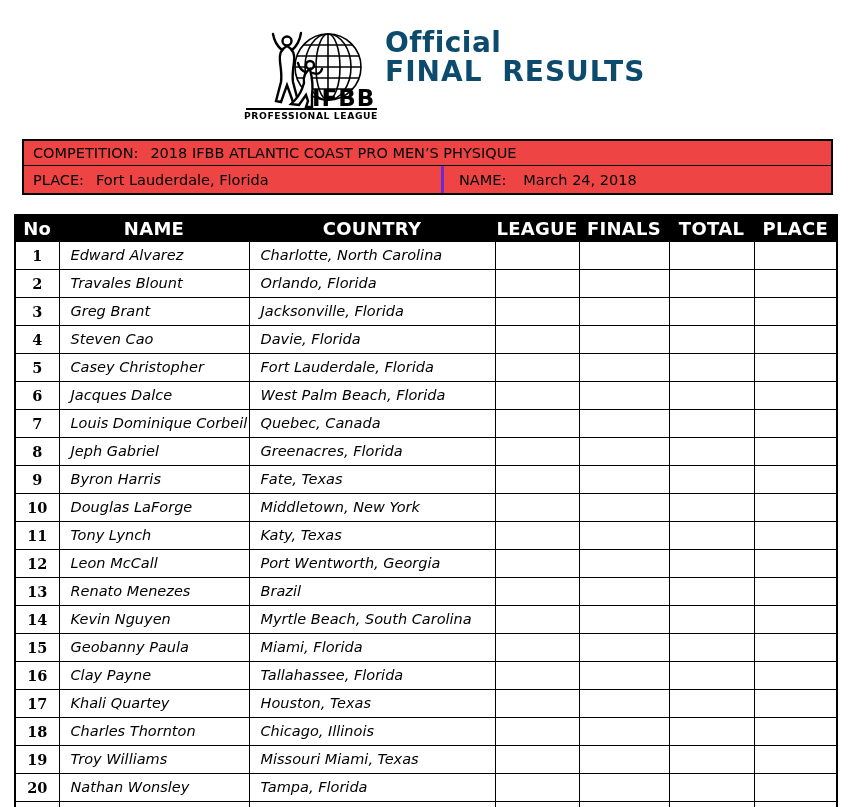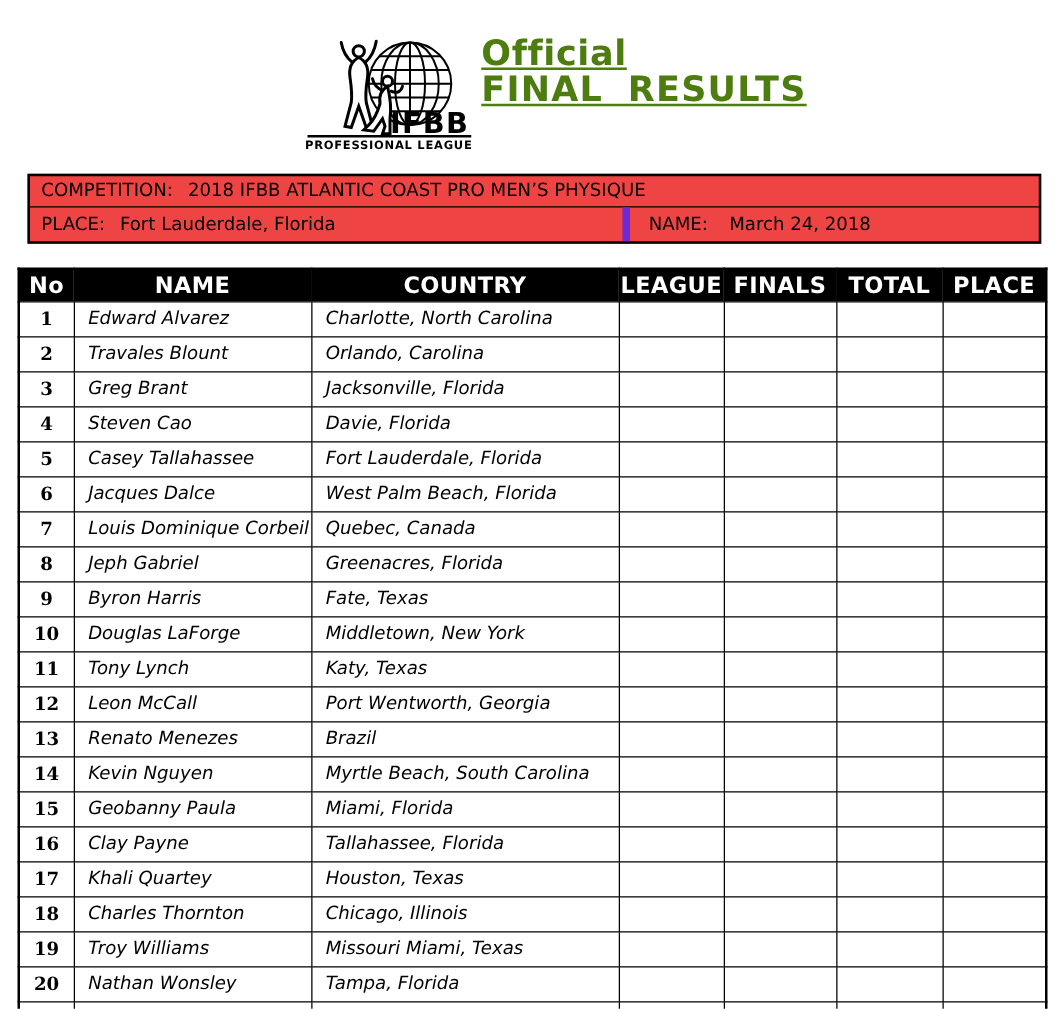--- a/index.html
+++ b/index.html
@@ -10,37 +10,37 @@
     background: #ffffff;
     font-family: "DejaVu Sans", "Liberation Sans", sans-serif;
     color: #000;
   }
 
   
   .logo-wrap { position: absolute; left: 240px; top: 25px; width: 140px; height: 97px; }
   .title-block {
     position: absolute; left: 385px; top: 28px;
     font-weight: bold; font-size: 28px; line-height: 29px;
-    letter-spacing: 0.5px; color: #4d7c0f; white-space: nowrap; text-decoration: underline;
+    letter-spacing: 0.5px; color: #0c4a6e; white-space: nowrap;
   }
   .title-block .t-line2 { word-spacing: 9px; letter-spacing: 1px; }
 
   
   .infobox {
     position: absolute; left: 22px; top: 139px; width: 811px;
     border: 2px solid #000; background: #ef4444;
   }
   .info-row1 {
     height: 25px; border-bottom: 1px solid #000;
     display: flex; align-items: center; padding-left: 9px;
     font-size: 14.5px; white-space: nowrap;
   }
   .info-row2 { height: 27px; display: flex; font-size: 14.5px; }
   .info-cell { display: flex; align-items: center; white-space: nowrap; }
-  .place-cell { width: 480px; border-right: 6px solid #6d28d9; padding-left: 9px; }
+  .place-cell { width: 420px; border-right: 3px solid #6d28d9; padding-left: 9px; }
   .date-cell  { flex: 1; padding-left: 15px; }
   .info-label { font-size: 14.5px; }
   .info-value { margin-left: 12px; }
   .date-cell .info-value { margin-left: 17px; }
 
   
   table.results {
     position: absolute; left: 14px; top: 214px; width: 822px;
     border-collapse: collapse; table-layout: fixed;
     border: 2px solid #000; background: #fff;
@@ -156,21 +156,21 @@
     <td class="c-text">Edward Alvarez</td>
     <td class="c-text">Charlotte, North Carolina</td>
     <td class="c-score"></td>
     <td class="c-score"></td>
     <td class="c-score"></td>
     <td class="c-score"></td>
   </tr>
       <tr>
     <td class="c-no">2</td>
     <td class="c-text">Travales Blount</td>
-    <td class="c-text">Orlando, Carolina</td>
+    <td class="c-text">Orlando, Florida</td>
     <td class="c-score"></td>
     <td class="c-score"></td>
     <td class="c-score"></td>
     <td class="c-score"></td>
   </tr>
       <tr>
     <td class="c-no">3</td>
     <td class="c-text">Greg Brant</td>
     <td class="c-text">Jacksonville, Florida</td>
     <td class="c-score"></td>
@@ -182,21 +182,21 @@
     <td class="c-no">4</td>
     <td class="c-text">Steven Cao</td>
     <td class="c-text">Davie, Florida</td>
     <td class="c-score"></td>
     <td class="c-score"></td>
     <td class="c-score"></td>
     <td class="c-score"></td>
   </tr>
       <tr>
     <td class="c-no">5</td>
-    <td class="c-text">Casey Tallahassee</td>
+    <td class="c-text">Casey Christopher</td>
     <td class="c-text">Fort Lauderdale, Florida</td>
     <td class="c-score"></td>
     <td class="c-score"></td>
     <td class="c-score"></td>
     <td class="c-score"></td>
   </tr>
       <tr>
     <td class="c-no">6</td>
     <td class="c-text">Jacques Dalce</td>
     <td class="c-text">West Palm Beach, Florida</td>

